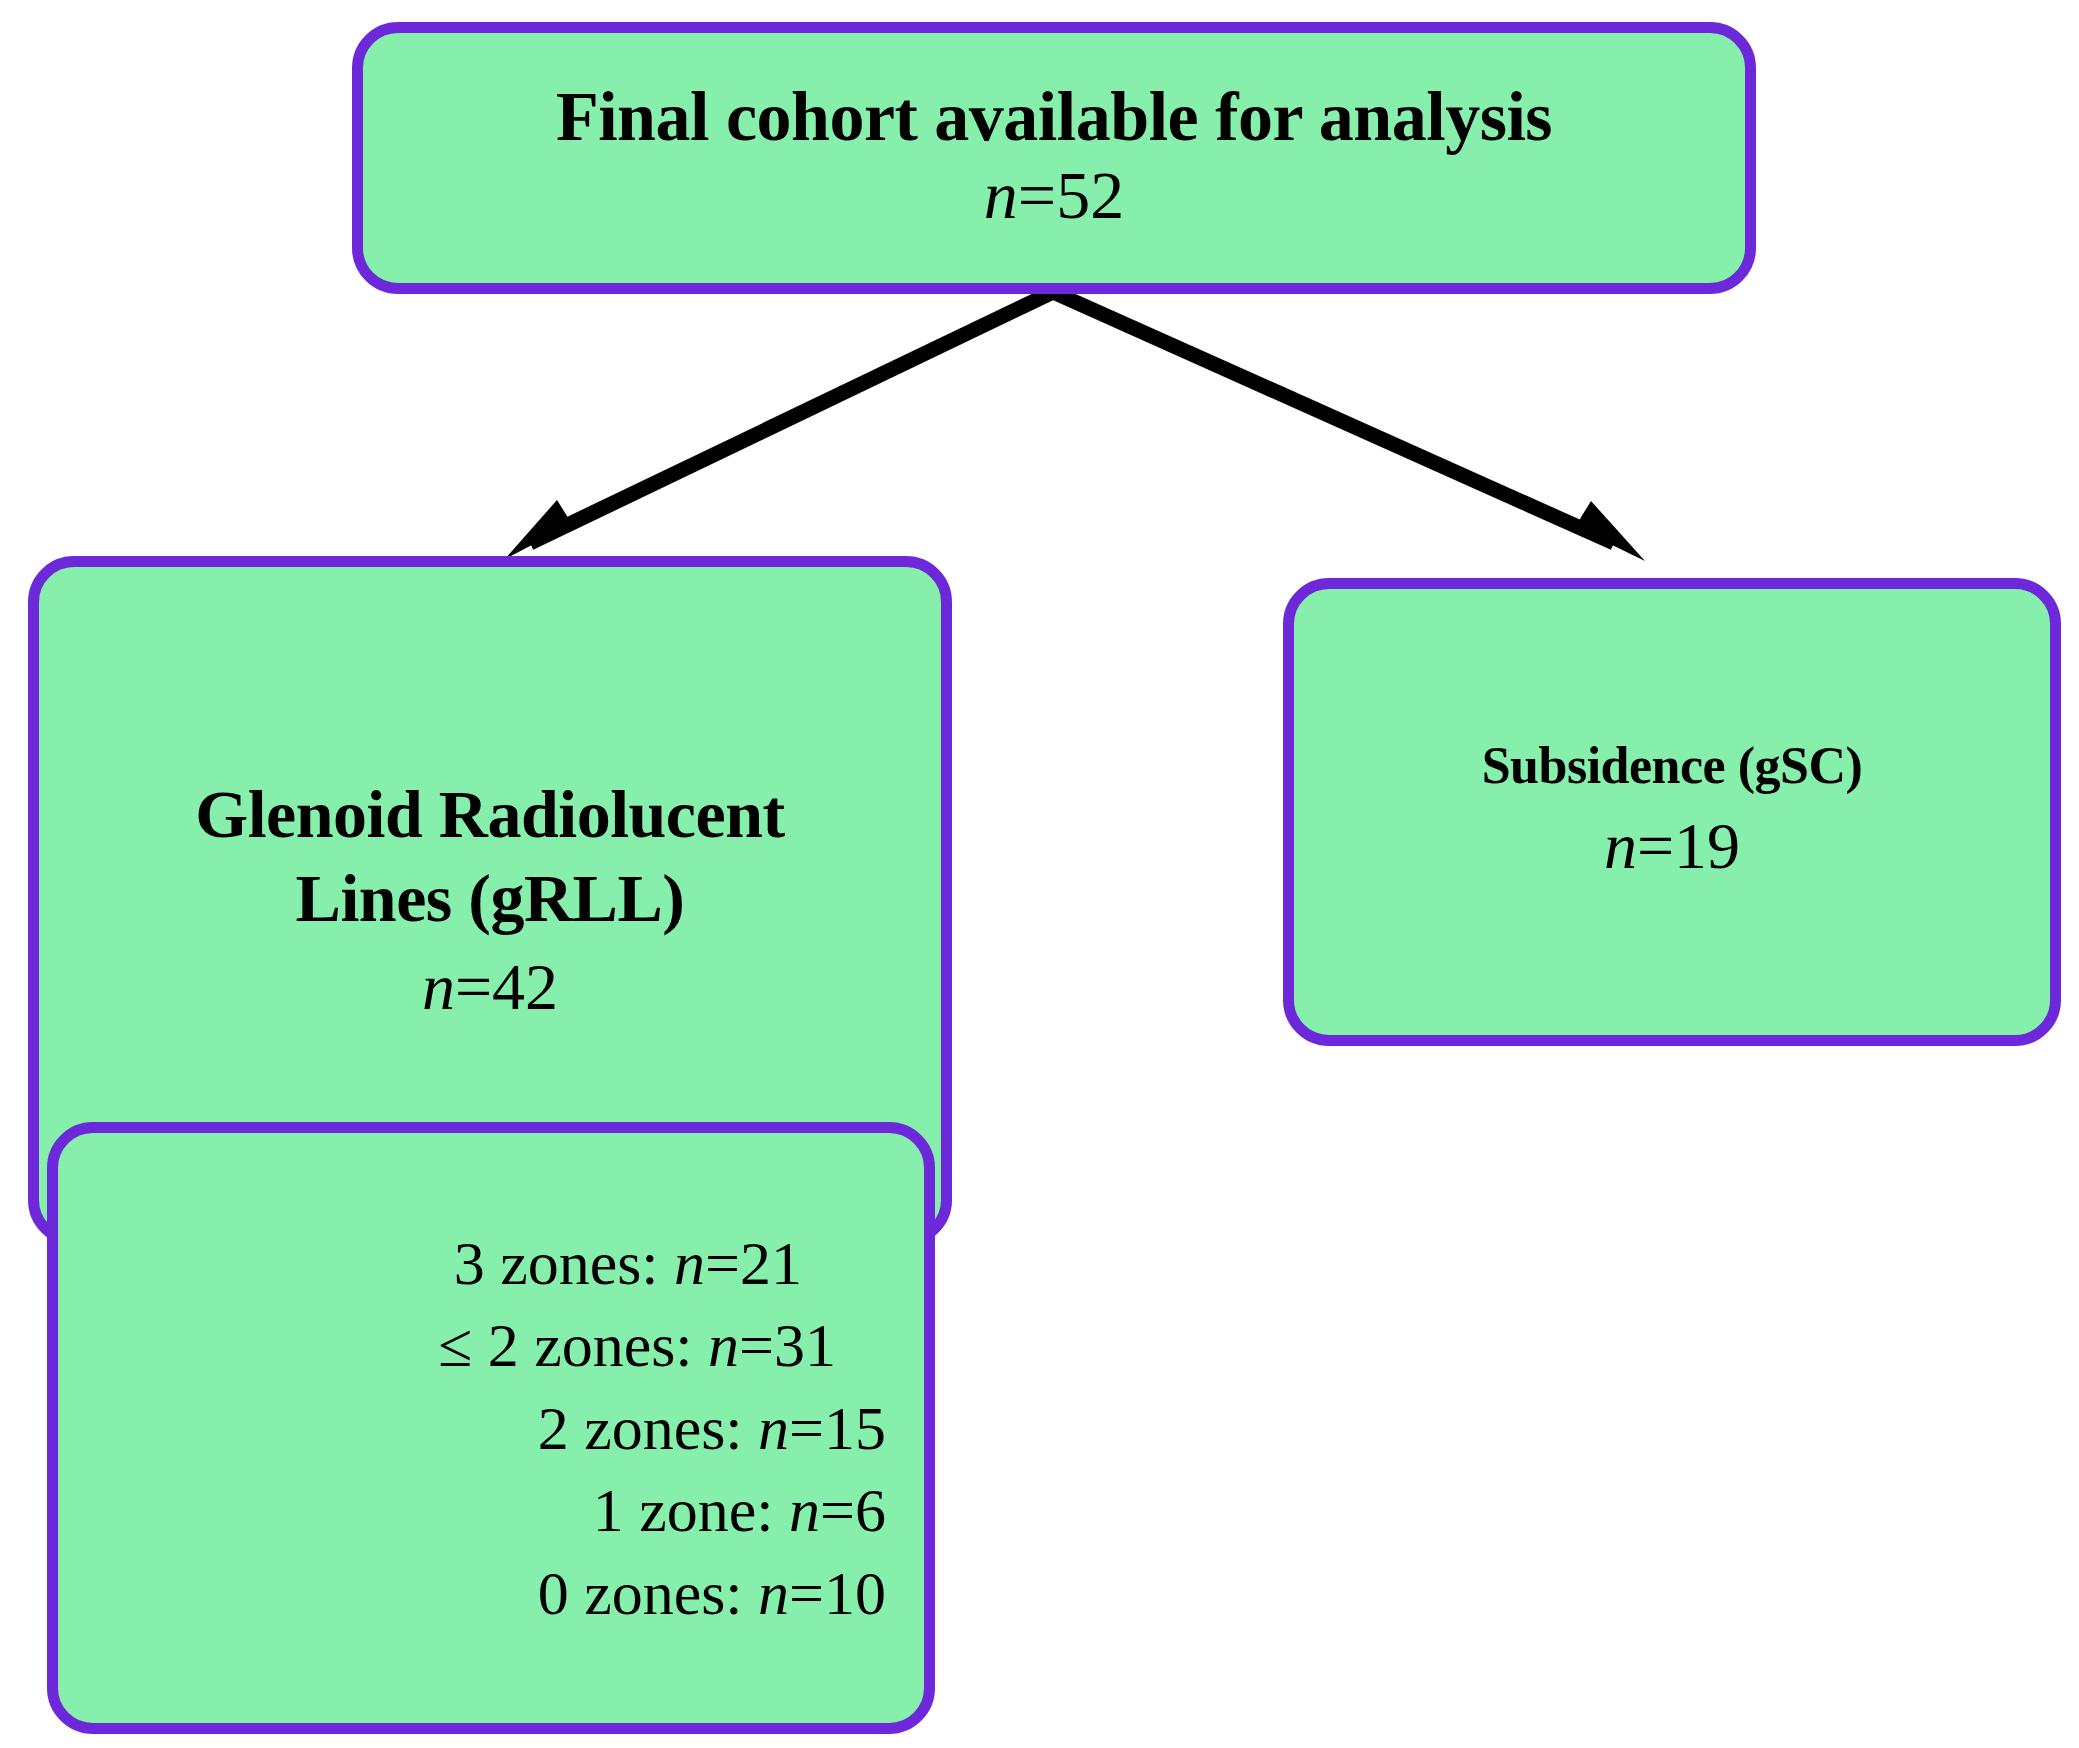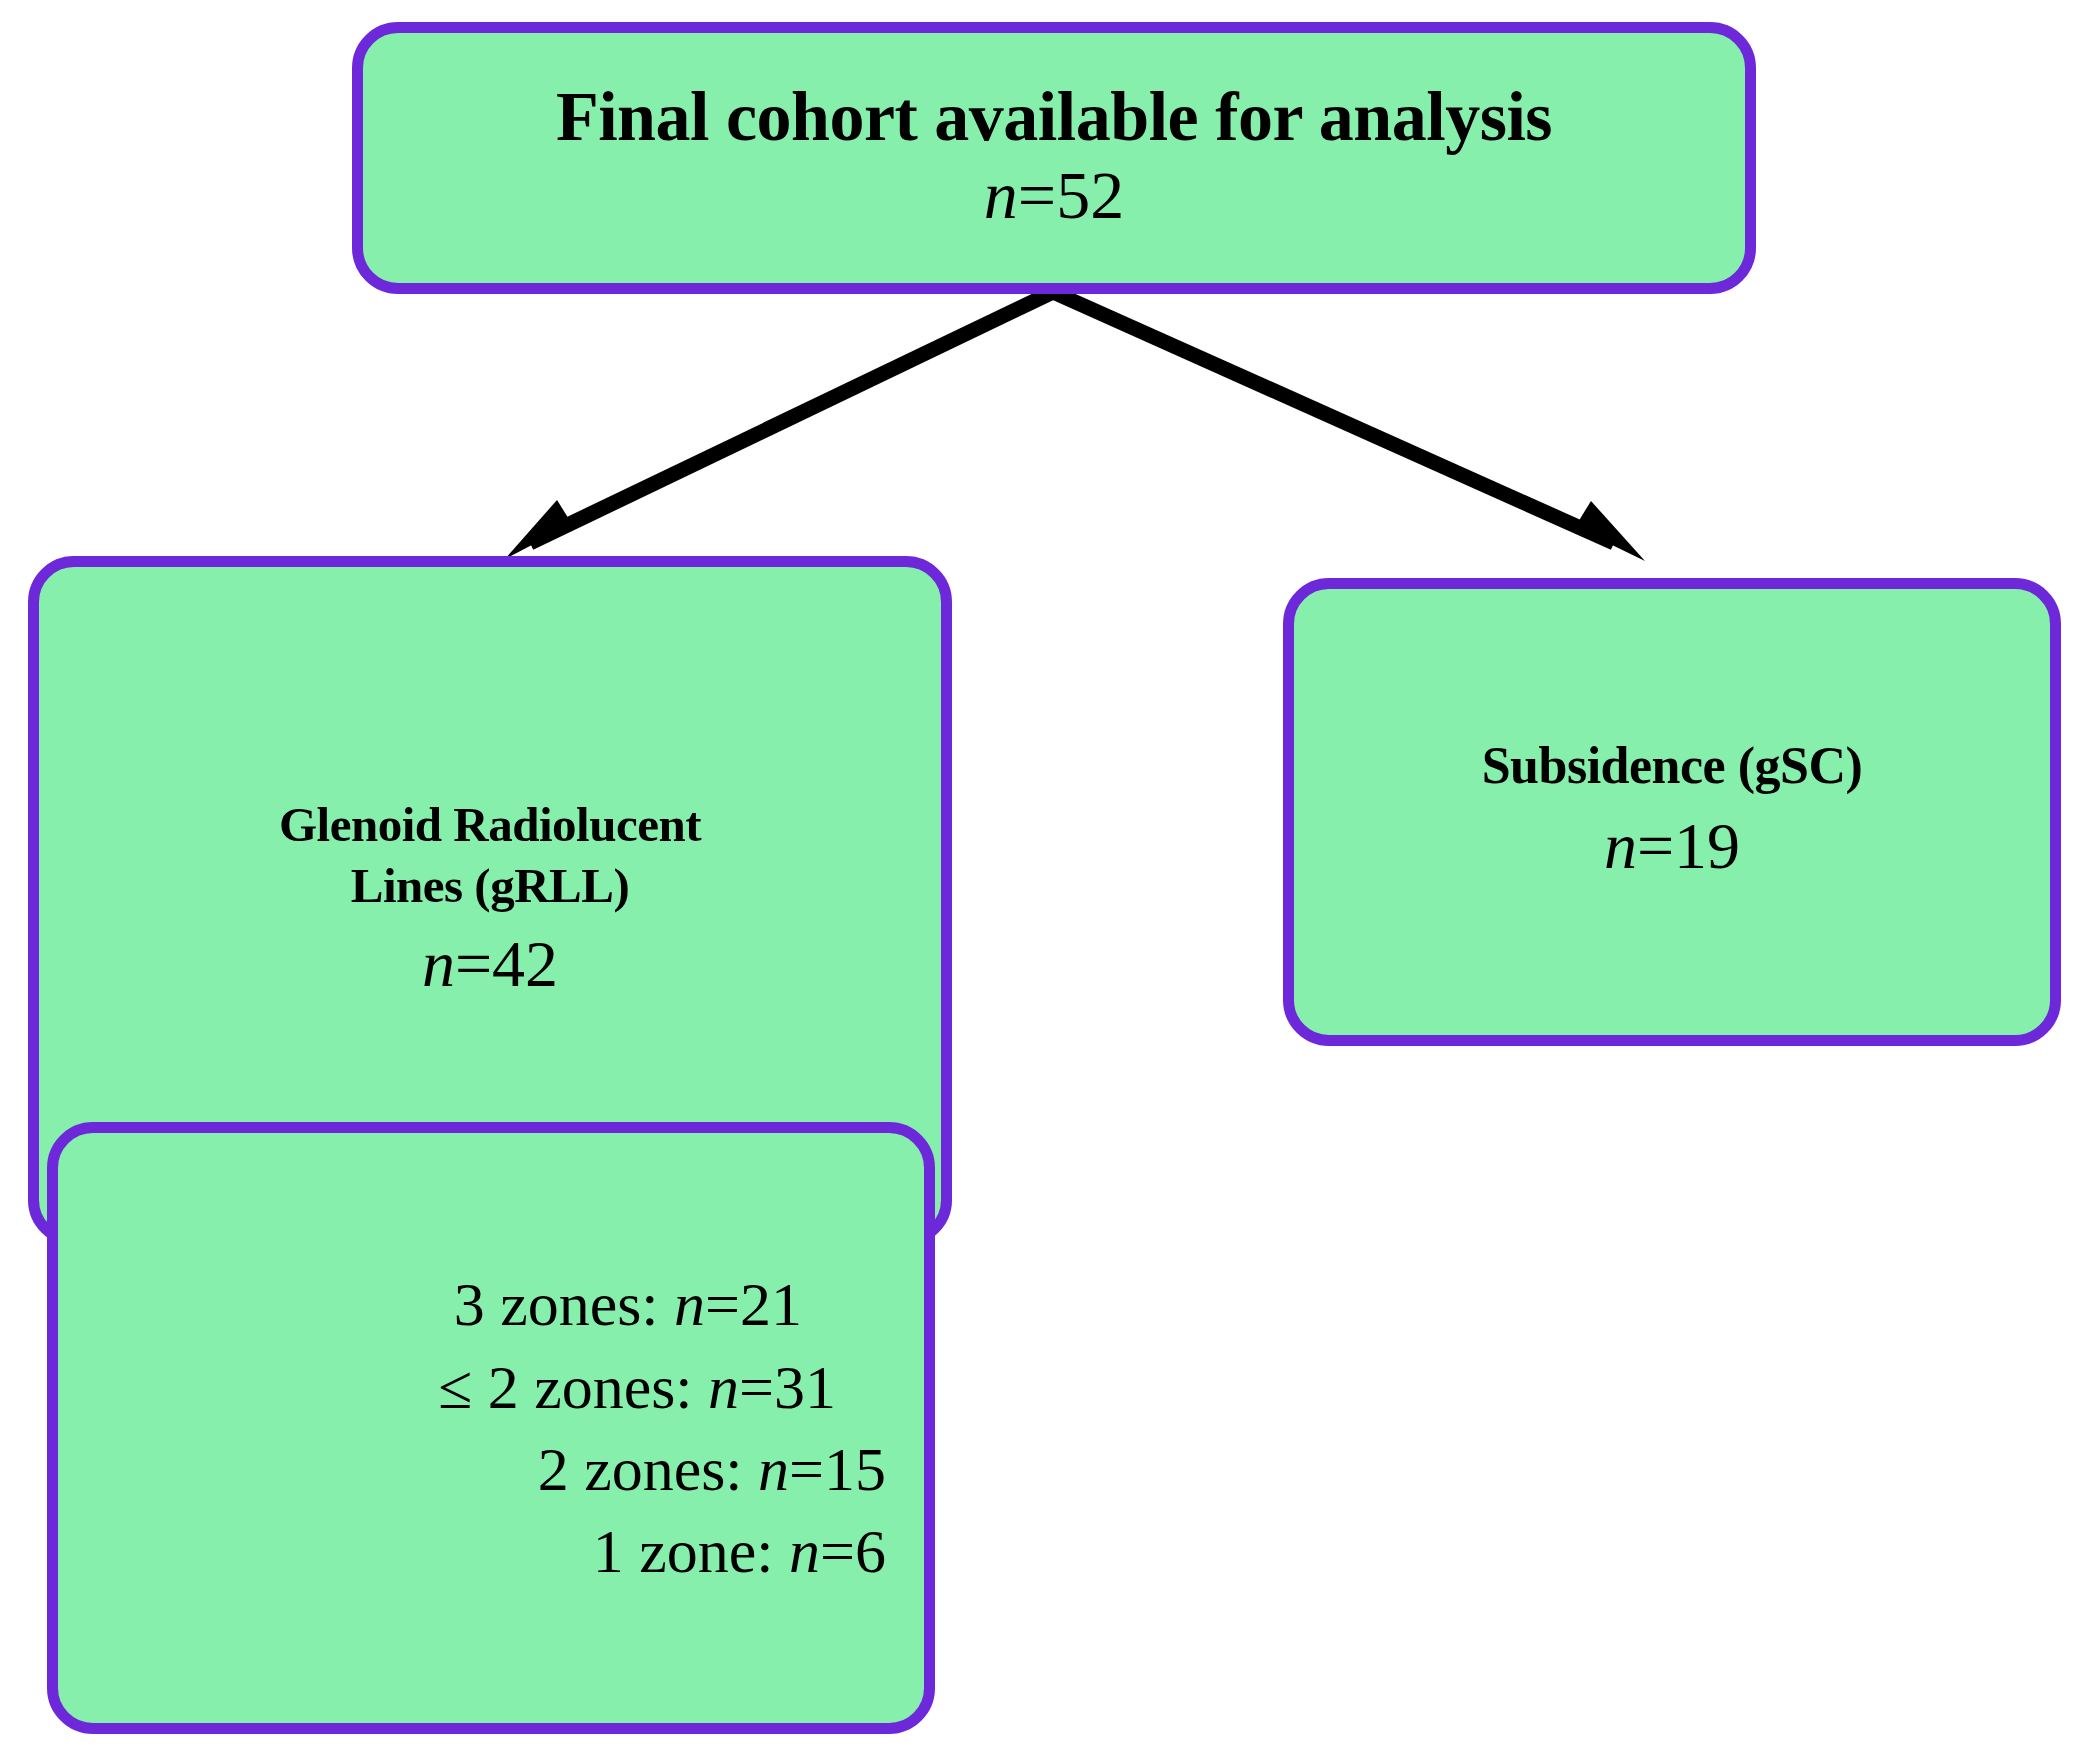--- a/index.html
+++ b/index.html
@@ -70,21 +70,21 @@
 
   
   #node-grll {
     left: 28px;
     top: 556px;
     width: 924px;
     height: 690px;
   }
   #node-grll .title {
     font-weight: bold;
-    font-size: 49px;
+    font-size: 68px;
     line-height: 1.24;
     letter-spacing: -0.5px;
   }
   #node-grll .count {
     font-size: 66px;
     line-height: 1.3;
     margin-top: 4px;
   }
 
   
@@ -195,17 +195,21 @@
       <span class="zone-line indent-2">
         <span>2 zones:</span>
         <span class="n-italic">n</span><span>=</span><span>15</span>
       </span>
 
       <span class="zone-line indent-2">
         <span>1 zone:</span>
         <span class="n-italic">n</span><span>=</span><span>6</span>
       </span>
 
+      <span class="zone-line indent-2">
+        <span>0 zones:</span>
+        <span class="n-italic">n</span><span>=</span><span>10</span>
+      </span>
 
     </div>
   </div>
 
 </div>
 
 </body></html>

